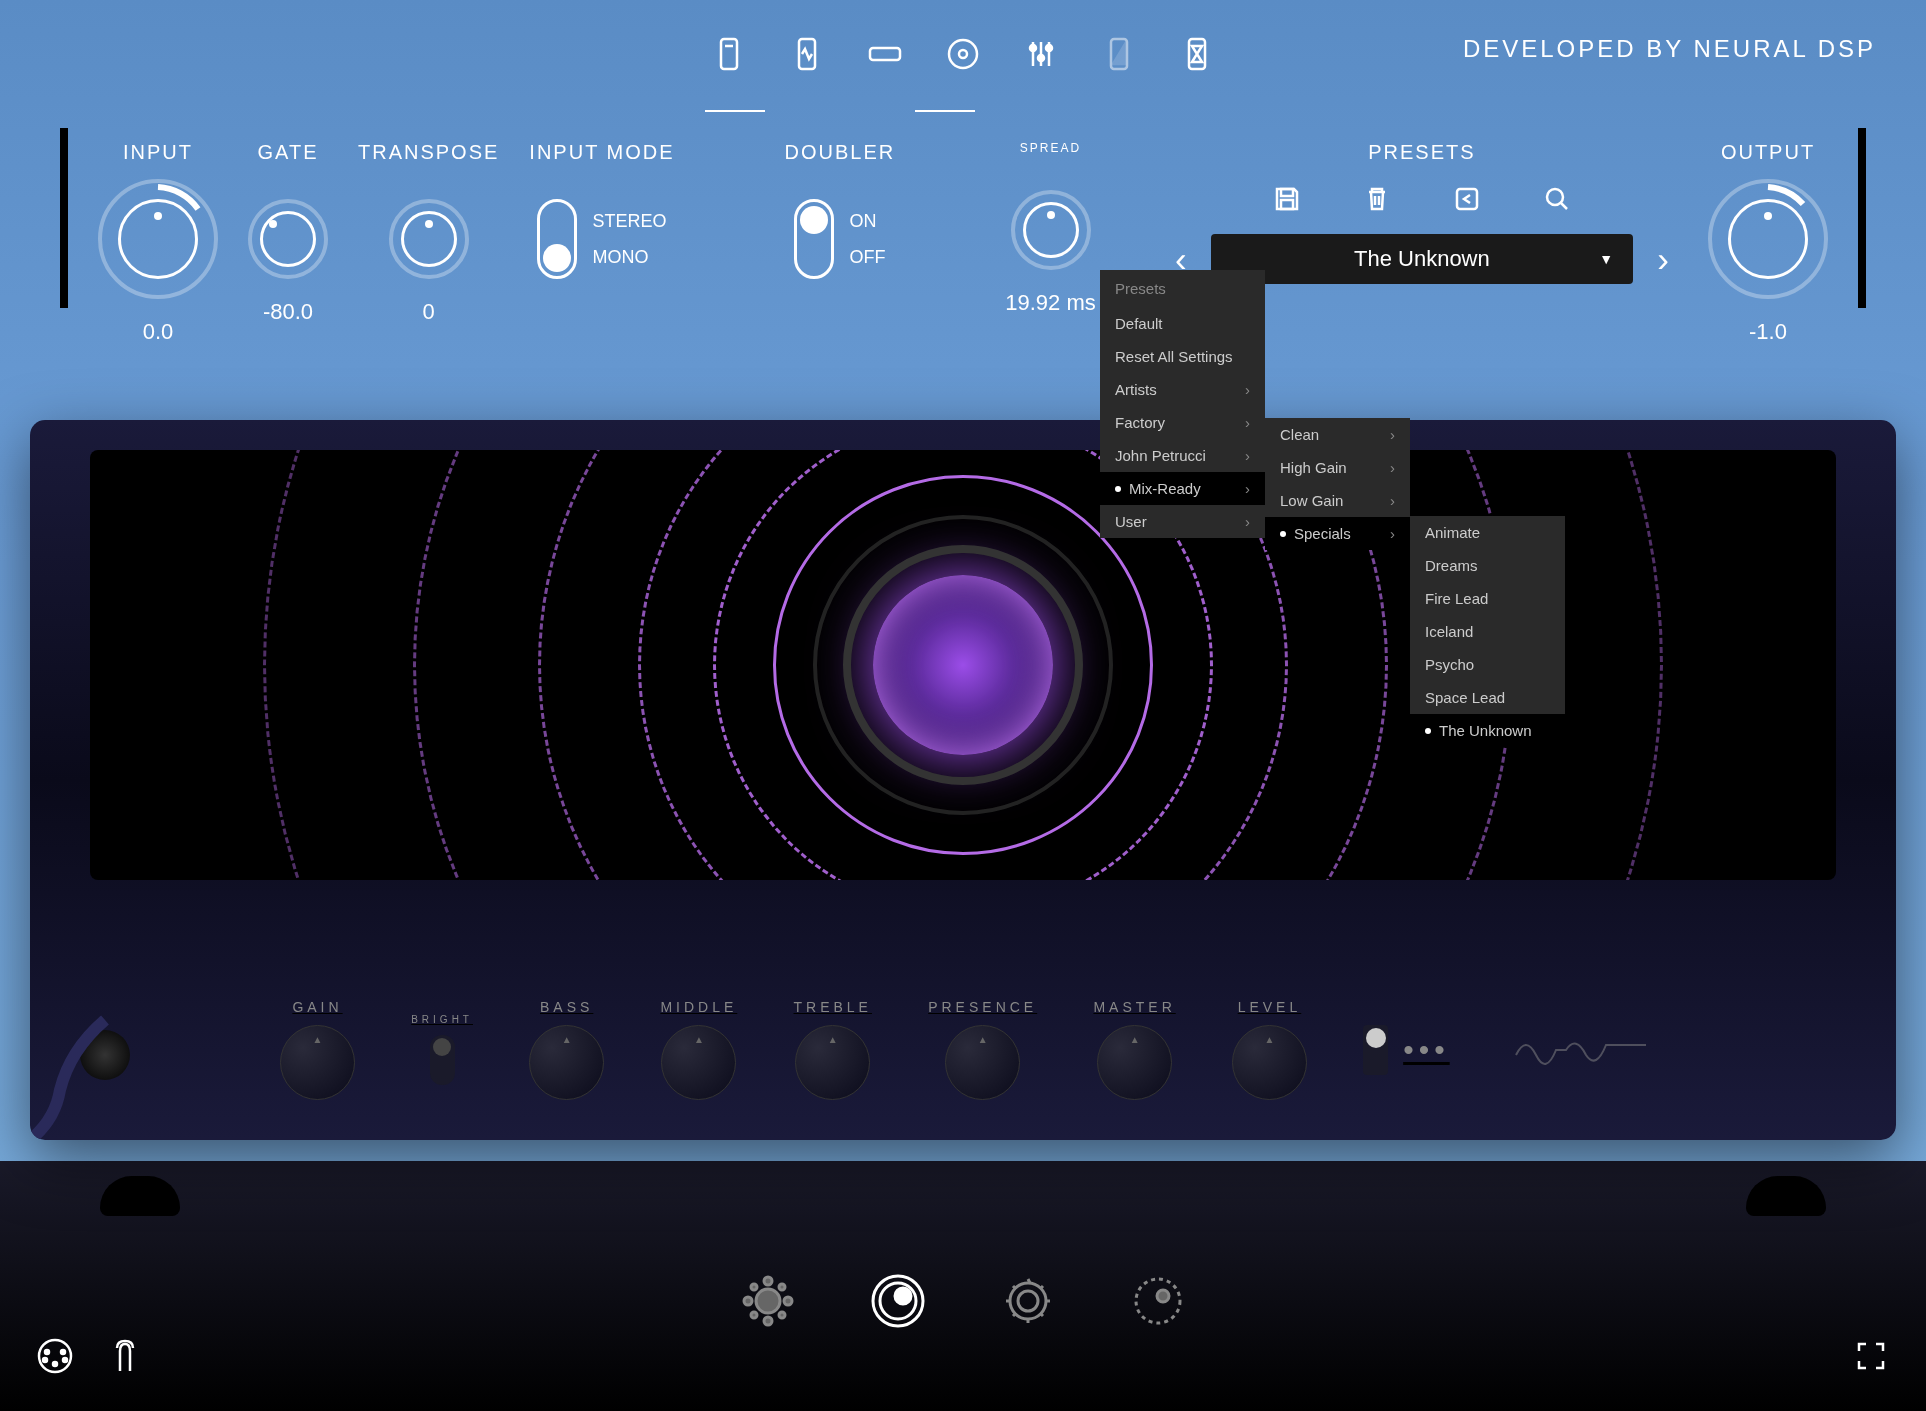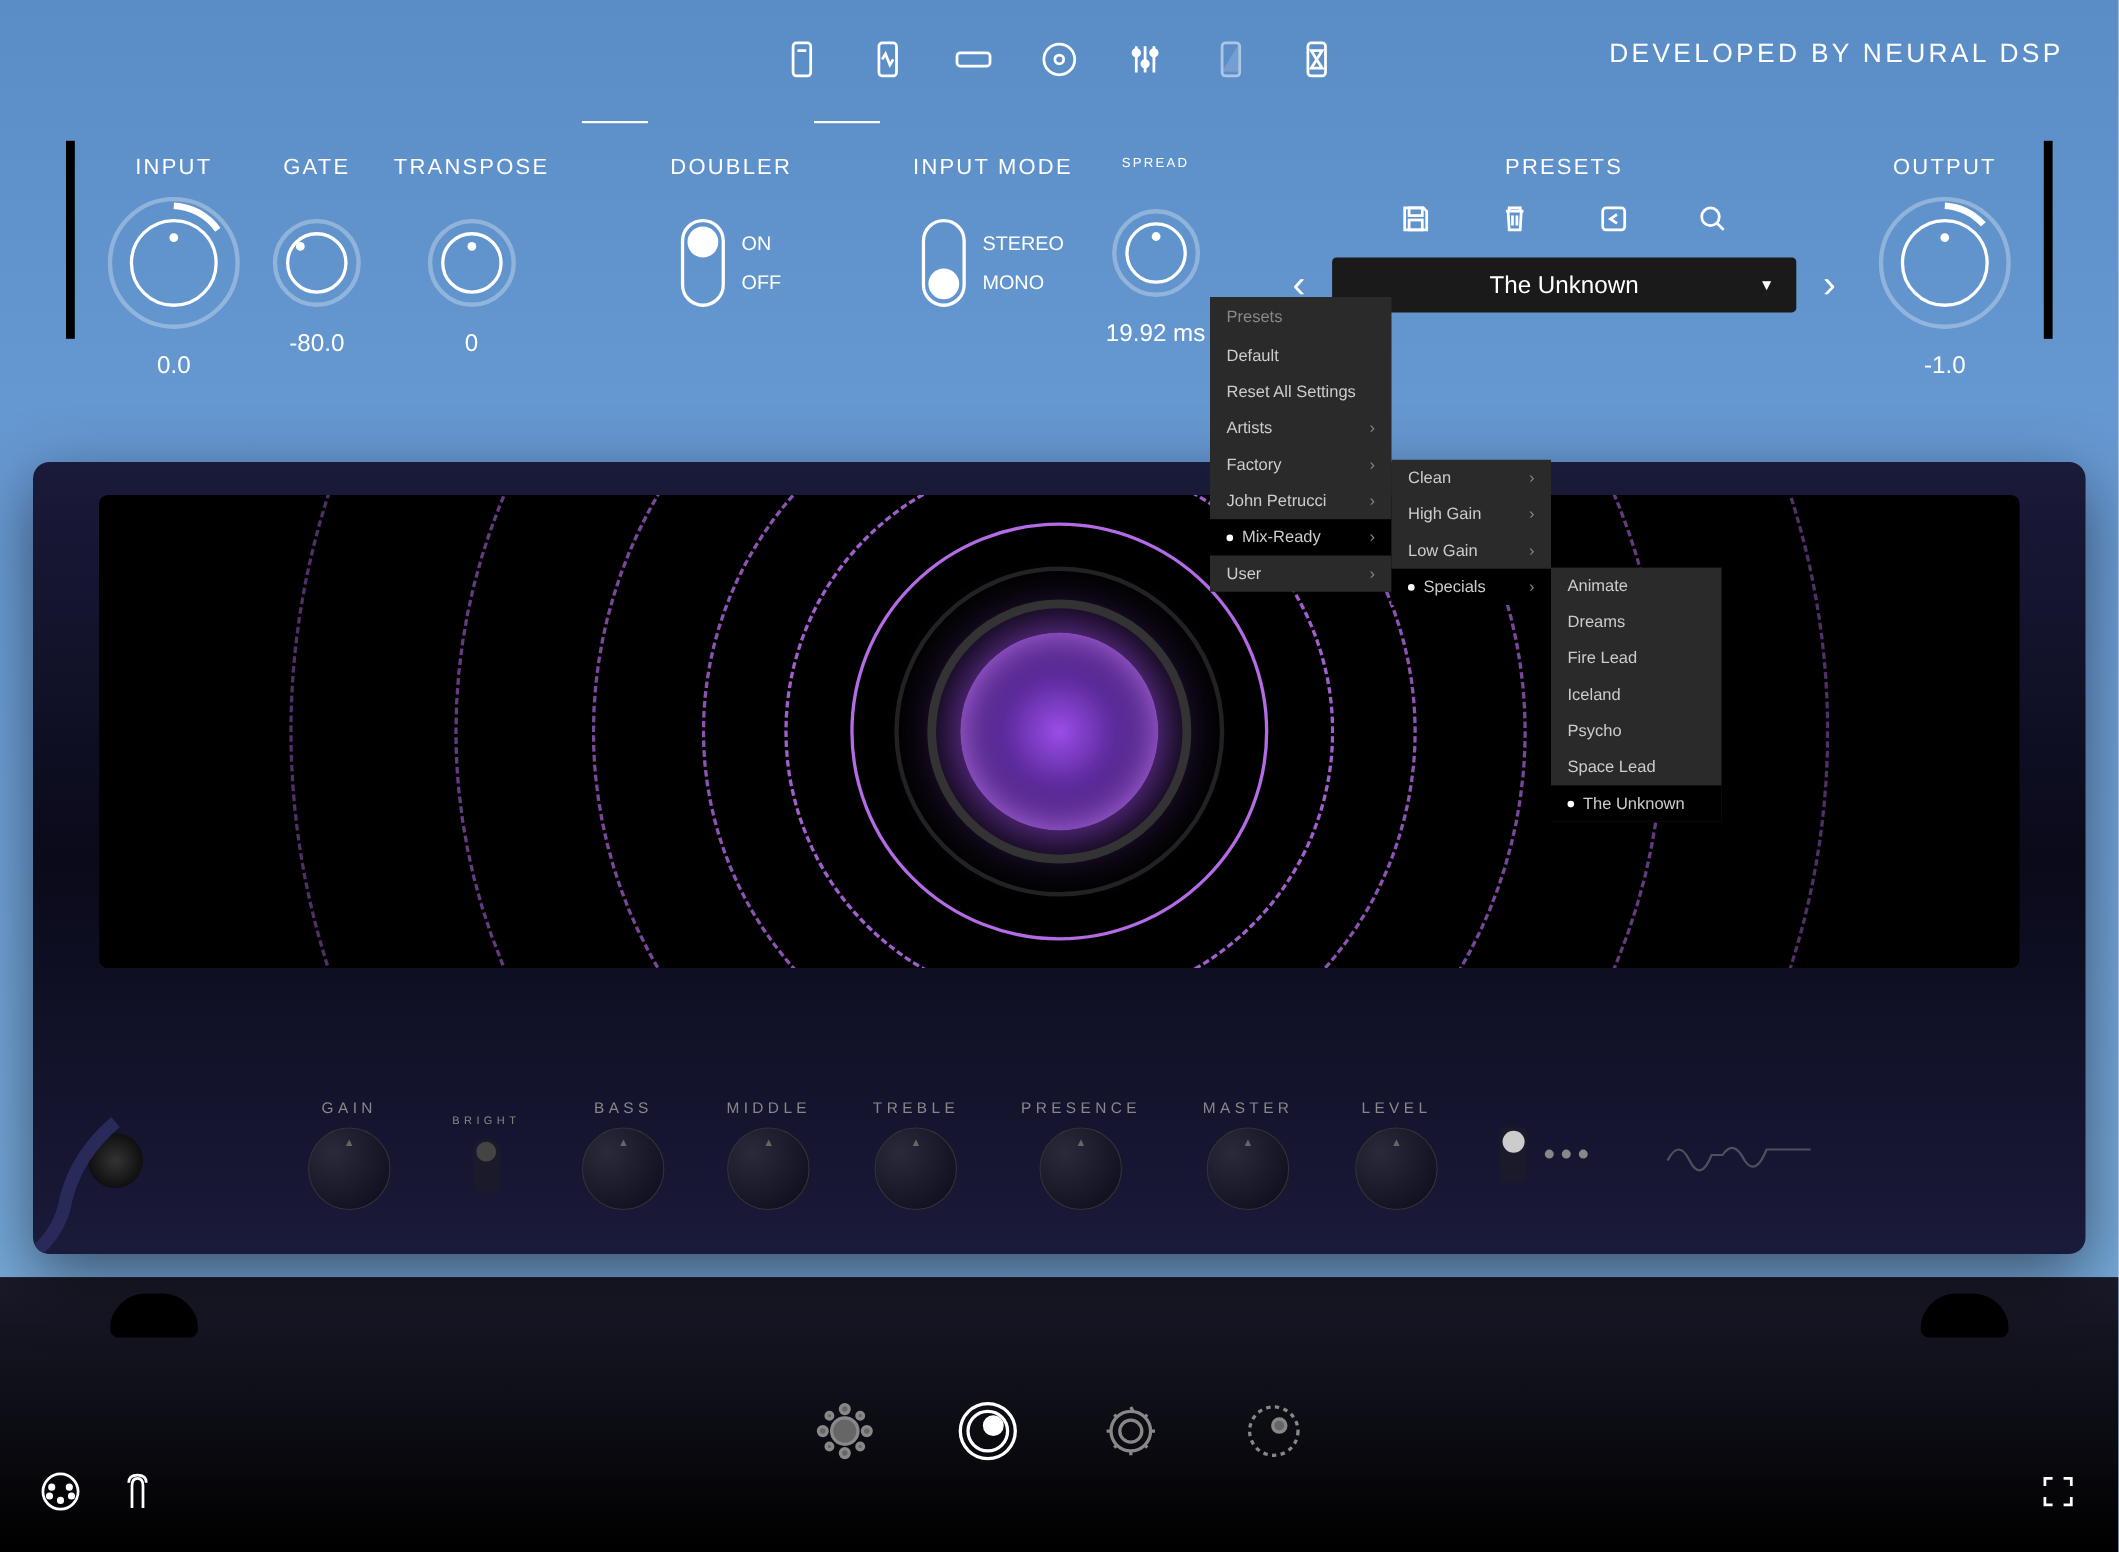--- a/index.html
+++ b/index.html
@@ -47,21 +47,21 @@
 .submenu-2 { position: absolute; left: 310px; top: 234px; background: #2a2a2a; width: 155px; margin-top: 12px; }
 
 .amp-head { position: absolute; top: 420px; left: 30px; right: 30px; height: 720px; background: linear-gradient(180deg, #1a1a3a 0%, #0a0a1a 50%, #1a1a3a 100%); border-radius: 15px; overflow: hidden; box-shadow: 0 20px 60px rgba(0,0,0,0.5); }
 .amp-display { position: absolute; top: 30px; left: 60px; right: 60px; height: 430px; background: #000; border-radius: 8px; overflow: hidden; display: flex; align-items: center; justify-content: center; }
 .vortex { width: 100%; height: 100%; position: relative; }
 .vortex-ring { position: absolute; border: 3px solid; border-radius: 50%; top: 50%; left: 50%; transform: translate(-50%, -50%); }
 .vortex-core { position: absolute; top: 50%; left: 50%; transform: translate(-50%, -50%); width: 180px; height: 180px; background: radial-gradient(circle, #9b4de8 0%, #5a2a9a 40%, #1a0a3a 100%); border-radius: 50%; box-shadow: 0 0 60px #9b4de8, inset 0 0 40px #c877ff; }
 .vortex-core::before { content: ''; position: absolute; inset: -30px; border: 8px solid #333; border-radius: 50%; }
 .vortex-core::after { content: ''; position: absolute; inset: -60px; border: 4px solid #222; border-radius: 50%; }
 
-.amp-controls { position: absolute; bottom: 40px; left: 250px; right: 240px; display: flex; justify-content: space-between; align-items: center; }
+.amp-controls { position: absolute; bottom: 40px; left: 250px; right: 240px; display: flex; justify-content: space-between; align-items: center; text-decoration: underline; }
 .amp-knob-group { display: flex; flex-direction: column; align-items: center; gap: 10px; }
 .amp-knob-label { color: #888; font-size: 14px; letter-spacing: 4px; }
 .amp-knob { width: 75px; height: 75px; background: radial-gradient(circle at 30% 30%, #2a2a3a, #0a0a1a); border-radius: 50%; position: relative; border: 1px solid #333; }
 .amp-knob::after { content: '▲'; position: absolute; top: 8px; left: 50%; transform: translateX(-50%); color: #666; font-size: 10px; }
 .bright-switch { width: 25px; height: 50px; background: #1a1a2a; border-radius: 12px; position: relative; }
 .bright-switch::after { content: ''; position: absolute; width: 18px; height: 18px; background: #444; border-radius: 50%; top: 3px; left: 50%; transform: translateX(-50%); }
 .standby-switch { width: 25px; height: 50px; background: #1a1a2a; border-radius: 4px; position: relative; }
 .standby-thumb { width: 20px; height: 20px; background: #ccc; border-radius: 50%; position: absolute; top: 3px; left: 50%; transform: translateX(-50%); }
 .dots { color: #888; font-size: 30px; letter-spacing: 5px; }
 .signature { width: 150px; height: 50px; opacity: 0.5; }
@@ -169,48 +169,48 @@
     <div class="control-label">TRANSPOSE</div>
     <div class="knob knob-small">
       <div class="knob-ring"></div>
       <div class="knob-inner" style="inset:12px">
           <div class="knob-dot" style="top:6px"></div>
         </div>
     </div>
     <div class="control-value">0</div>
   </div>
 
+  <div class="control-group">
+    <div class="control-label">INPUT MODE</div>
+    <div class="toggle-group" style="margin-top:20px">
+      <div class="toggle-switch">
+          <div class="toggle-thumb bottom"></div>
+        </div>
+      <div class="toggle-labels">
+        <span>STEREO</span>
+        <span>MONO</span>
+      </div>
+    </div>
+  </div>
+
   <div class="control-group" style="flex-direction:row;gap:20px;align-items:flex-start">
     <div class="divider-line"></div>
     <div style="display:flex;flex-direction:column;align-items:center;gap:15px">
       <div class="control-label">DOUBLER</div>
       <div class="toggle-group" style="margin-top:20px">
         <div class="toggle-switch">
             <div class="toggle-thumb top"></div>
           </div>
         <div class="toggle-labels">
           <span>ON</span>
           <span>OFF</span>
         </div>
       </div>
     </div>
     <div class="divider-line"></div>
-  </div>
-
-  <div class="control-group">
-    <div class="control-label">INPUT MODE</div>
-    <div class="toggle-group" style="margin-top:20px">
-      <div class="toggle-switch">
-          <div class="toggle-thumb bottom"></div>
-        </div>
-      <div class="toggle-labels">
-        <span>STEREO</span>
-        <span>MONO</span>
-      </div>
-    </div>
   </div>
 
   <div class="control-group">
     <div class="control-label" style="font-size:12px">SPREAD</div>
     <div class="knob knob-small">
       <div class="knob-ring"></div>
       <div class="knob-inner" style="inset:12px">
           <div class="knob-dot" style="top:6px"></div>
         </div>
     </div>

